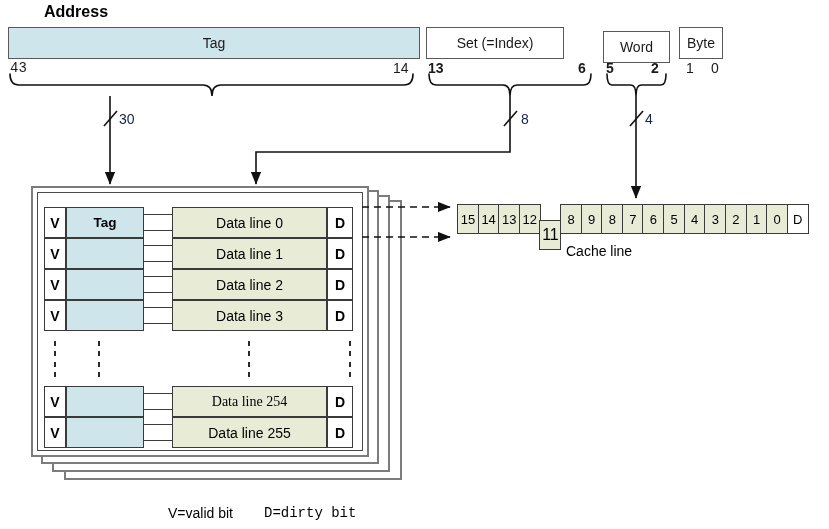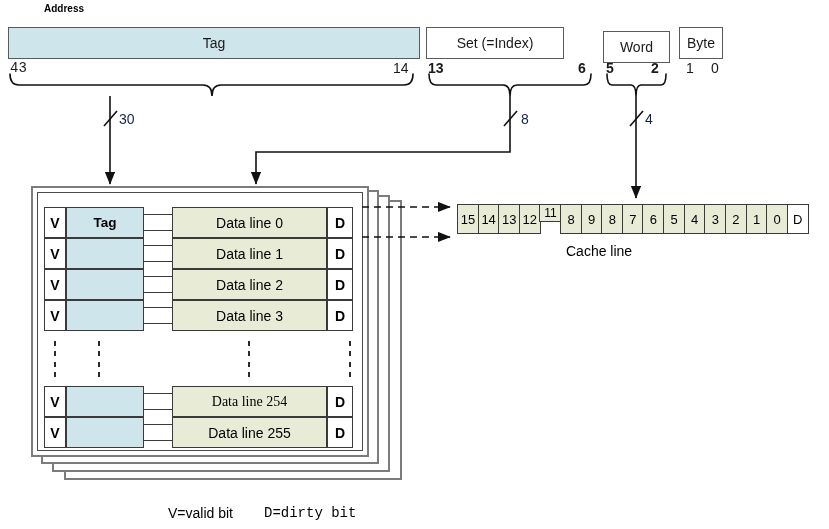--- a/index.html
+++ b/index.html
@@ -2,21 +2,21 @@
 <html><head>
 <meta charset="utf-8">
 <style>
   html,body{margin:0;padding:0;}
   body{
     width:829px;height:529px;background:#ffffff;position:relative;
     font-family:"Liberation Sans", sans-serif;
     color:#000;overflow:hidden;
   }
   .abs{position:absolute;}
-  .ttl{font-size:10px;font-weight:bold;}
+  .ttl{font-size:16px;font-weight:bold;}
   .fieldbox{
     box-sizing:border-box;border:1.5px solid #5a5a5a;
     display:flex;align-items:center;justify-content:center;
     font-size:14px;color:#1a1a1a;background:#fff;
   }
   .fieldbox.tagfill{background:#cfe5ec;}
   .bitlbl{font-size:14px;color:#1a1a1a;}
   .bitlbl.b{font-weight:bold;}
   .widthlbl{font-size:14px;color:#17224a;}
   .cellbox{
@@ -157,21 +157,21 @@
     </div>
   <div class="cellbox data-cell" style="width:22px;height:30px;font-size:13px;margin-left:-1.4px;">
       <span>14</span>
     </div>
   <div class="cellbox data-cell" style="width:22px;height:30px;font-size:13px;margin-left:-1.4px;">
       <span>13</span>
     </div>
   <div class="cellbox data-cell" style="width:22px;height:30px;font-size:13px;margin-left:-1.4px;">
       <span>12</span>
     </div>
-  <div class="cellbox data-cell" style="width:22px;height:18px;font-size:12px;margin-left:-1.4px;">
+  <div class="cellbox data-cell" style="width:22px;height:30px;font-size:16px;margin-left:-1.4px;margin-top:16px;">
       <span>11</span>
     </div>
   <div class="cellbox data-cell" style="width:22px;height:30px;font-size:13px;margin-left:-1.4px;">
       <span>8</span>
     </div>
   <div class="cellbox data-cell" style="width:22px;height:30px;font-size:13px;margin-left:-1.4px;">
       <span>9</span>
     </div>
   <div class="cellbox data-cell" style="width:22px;height:30px;font-size:13px;margin-left:-1.4px;">
       <span>8</span>

